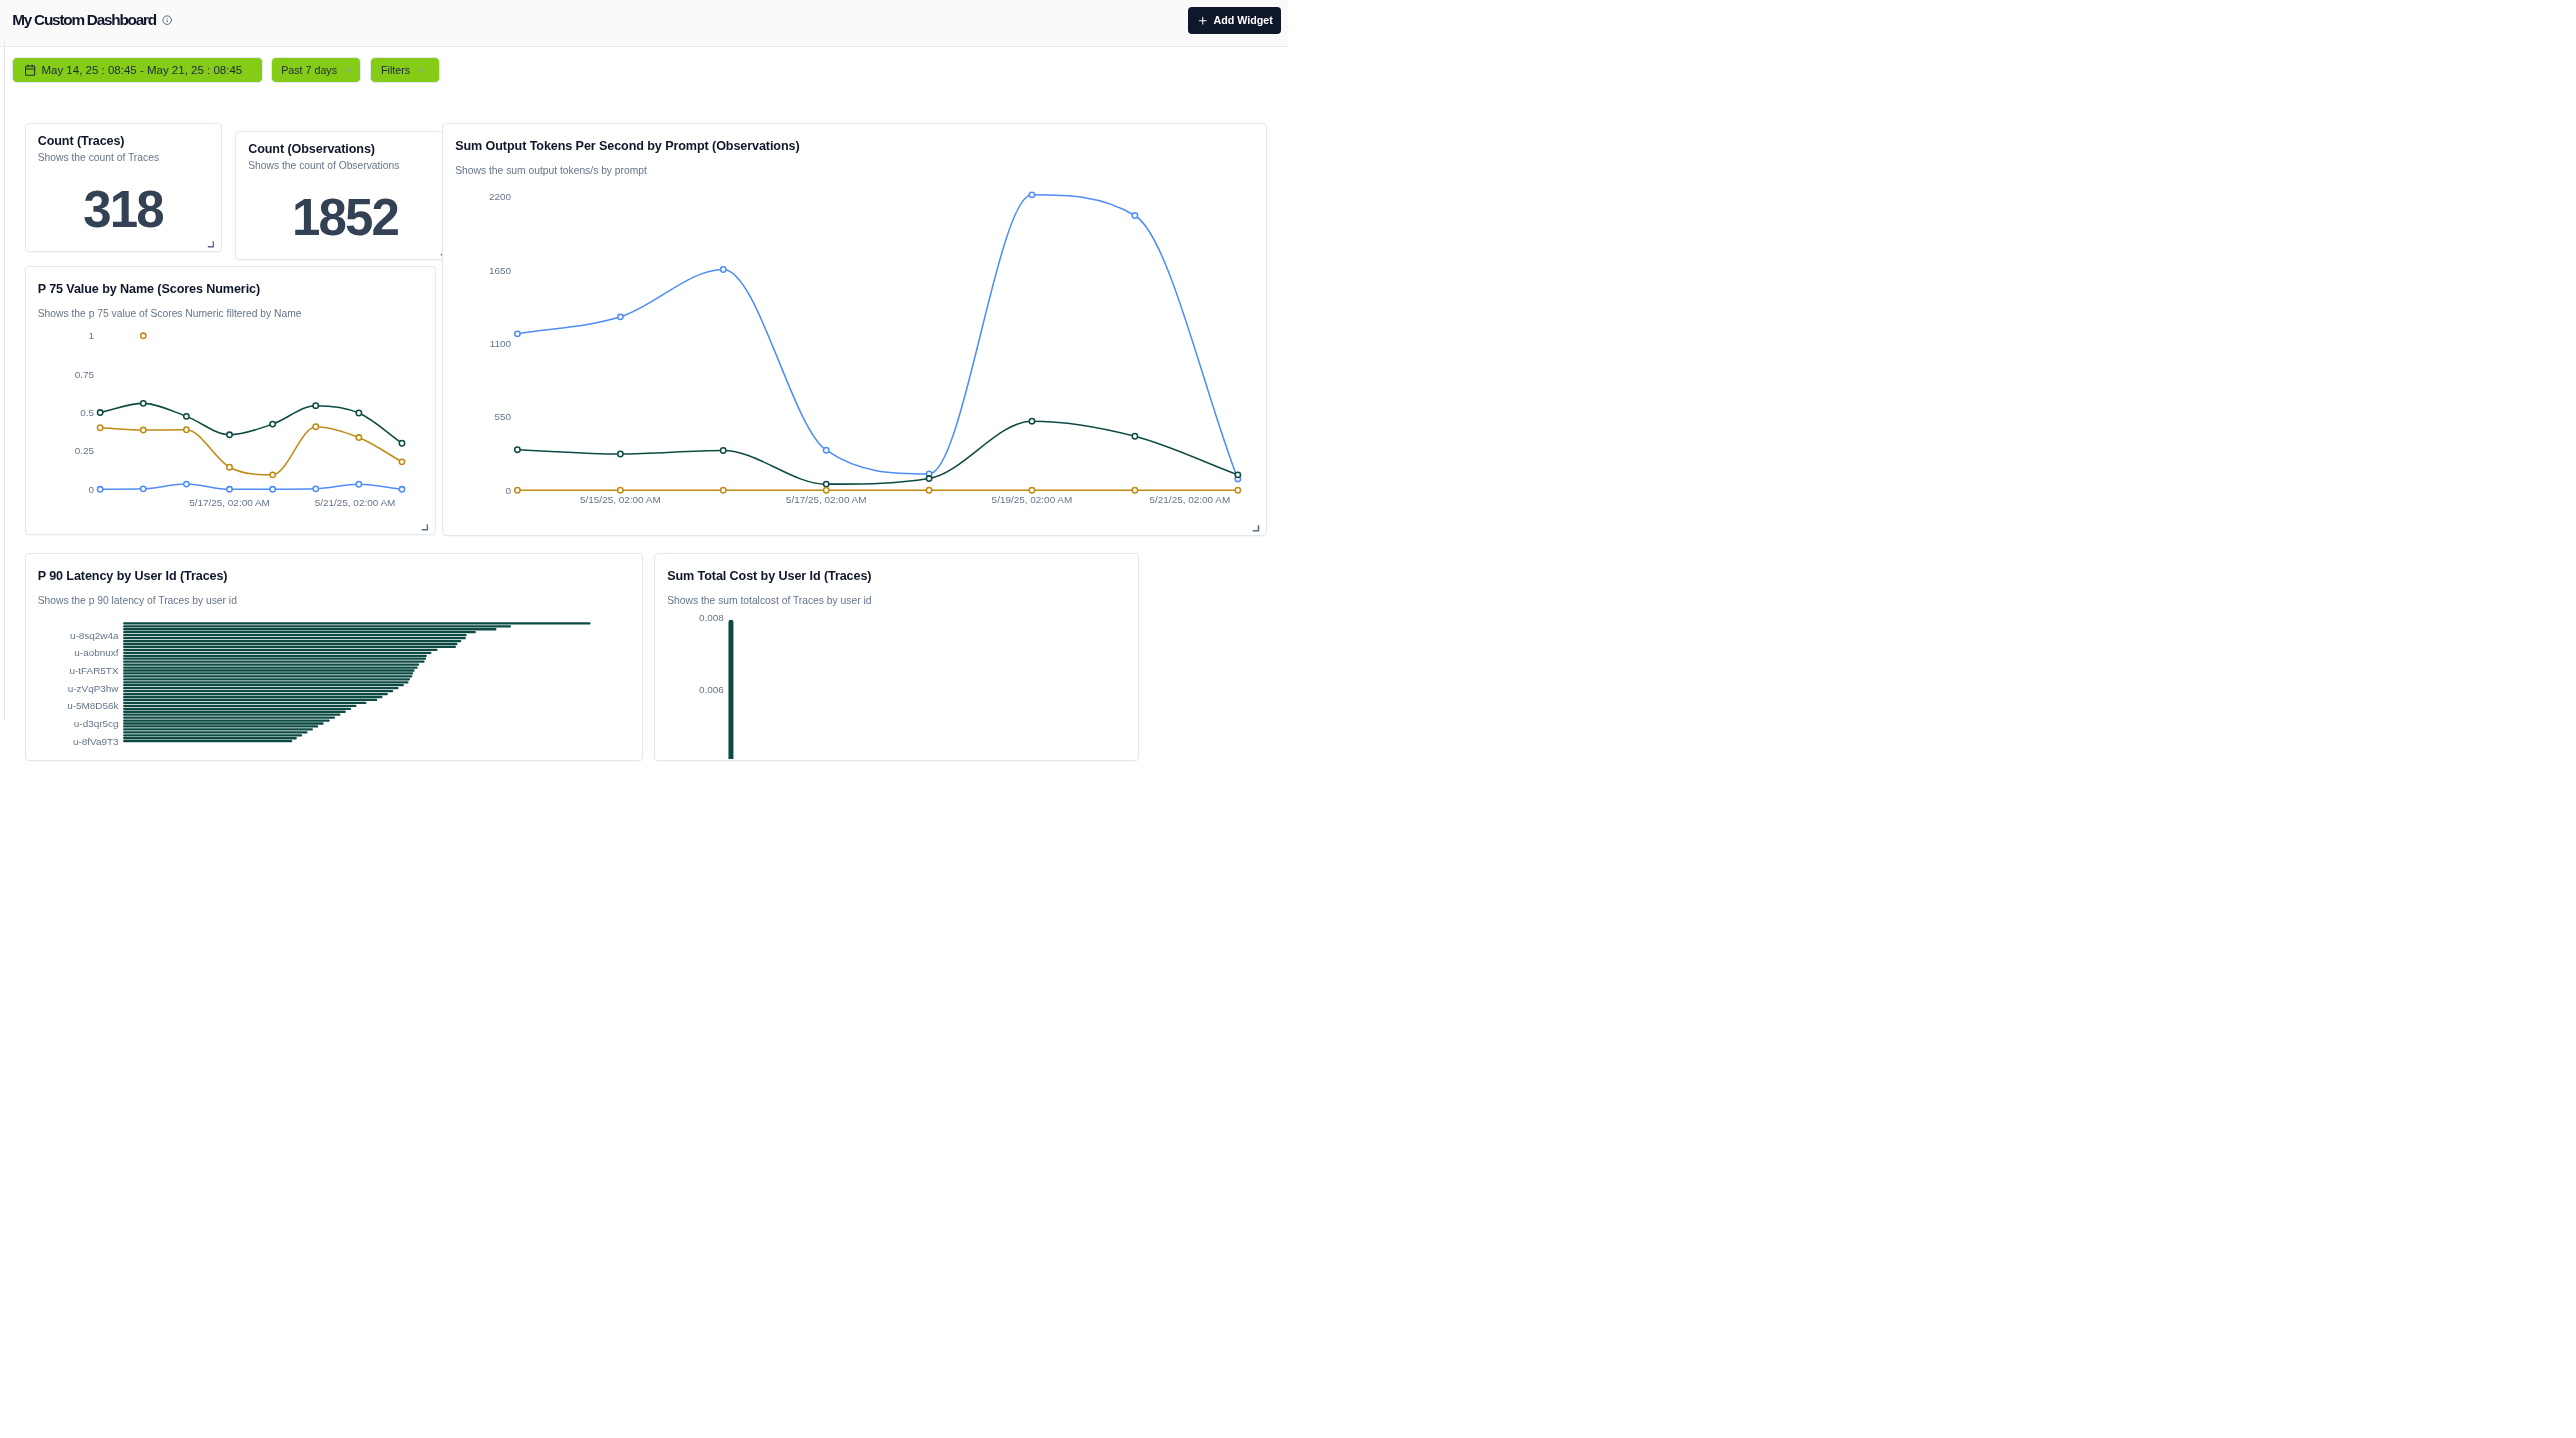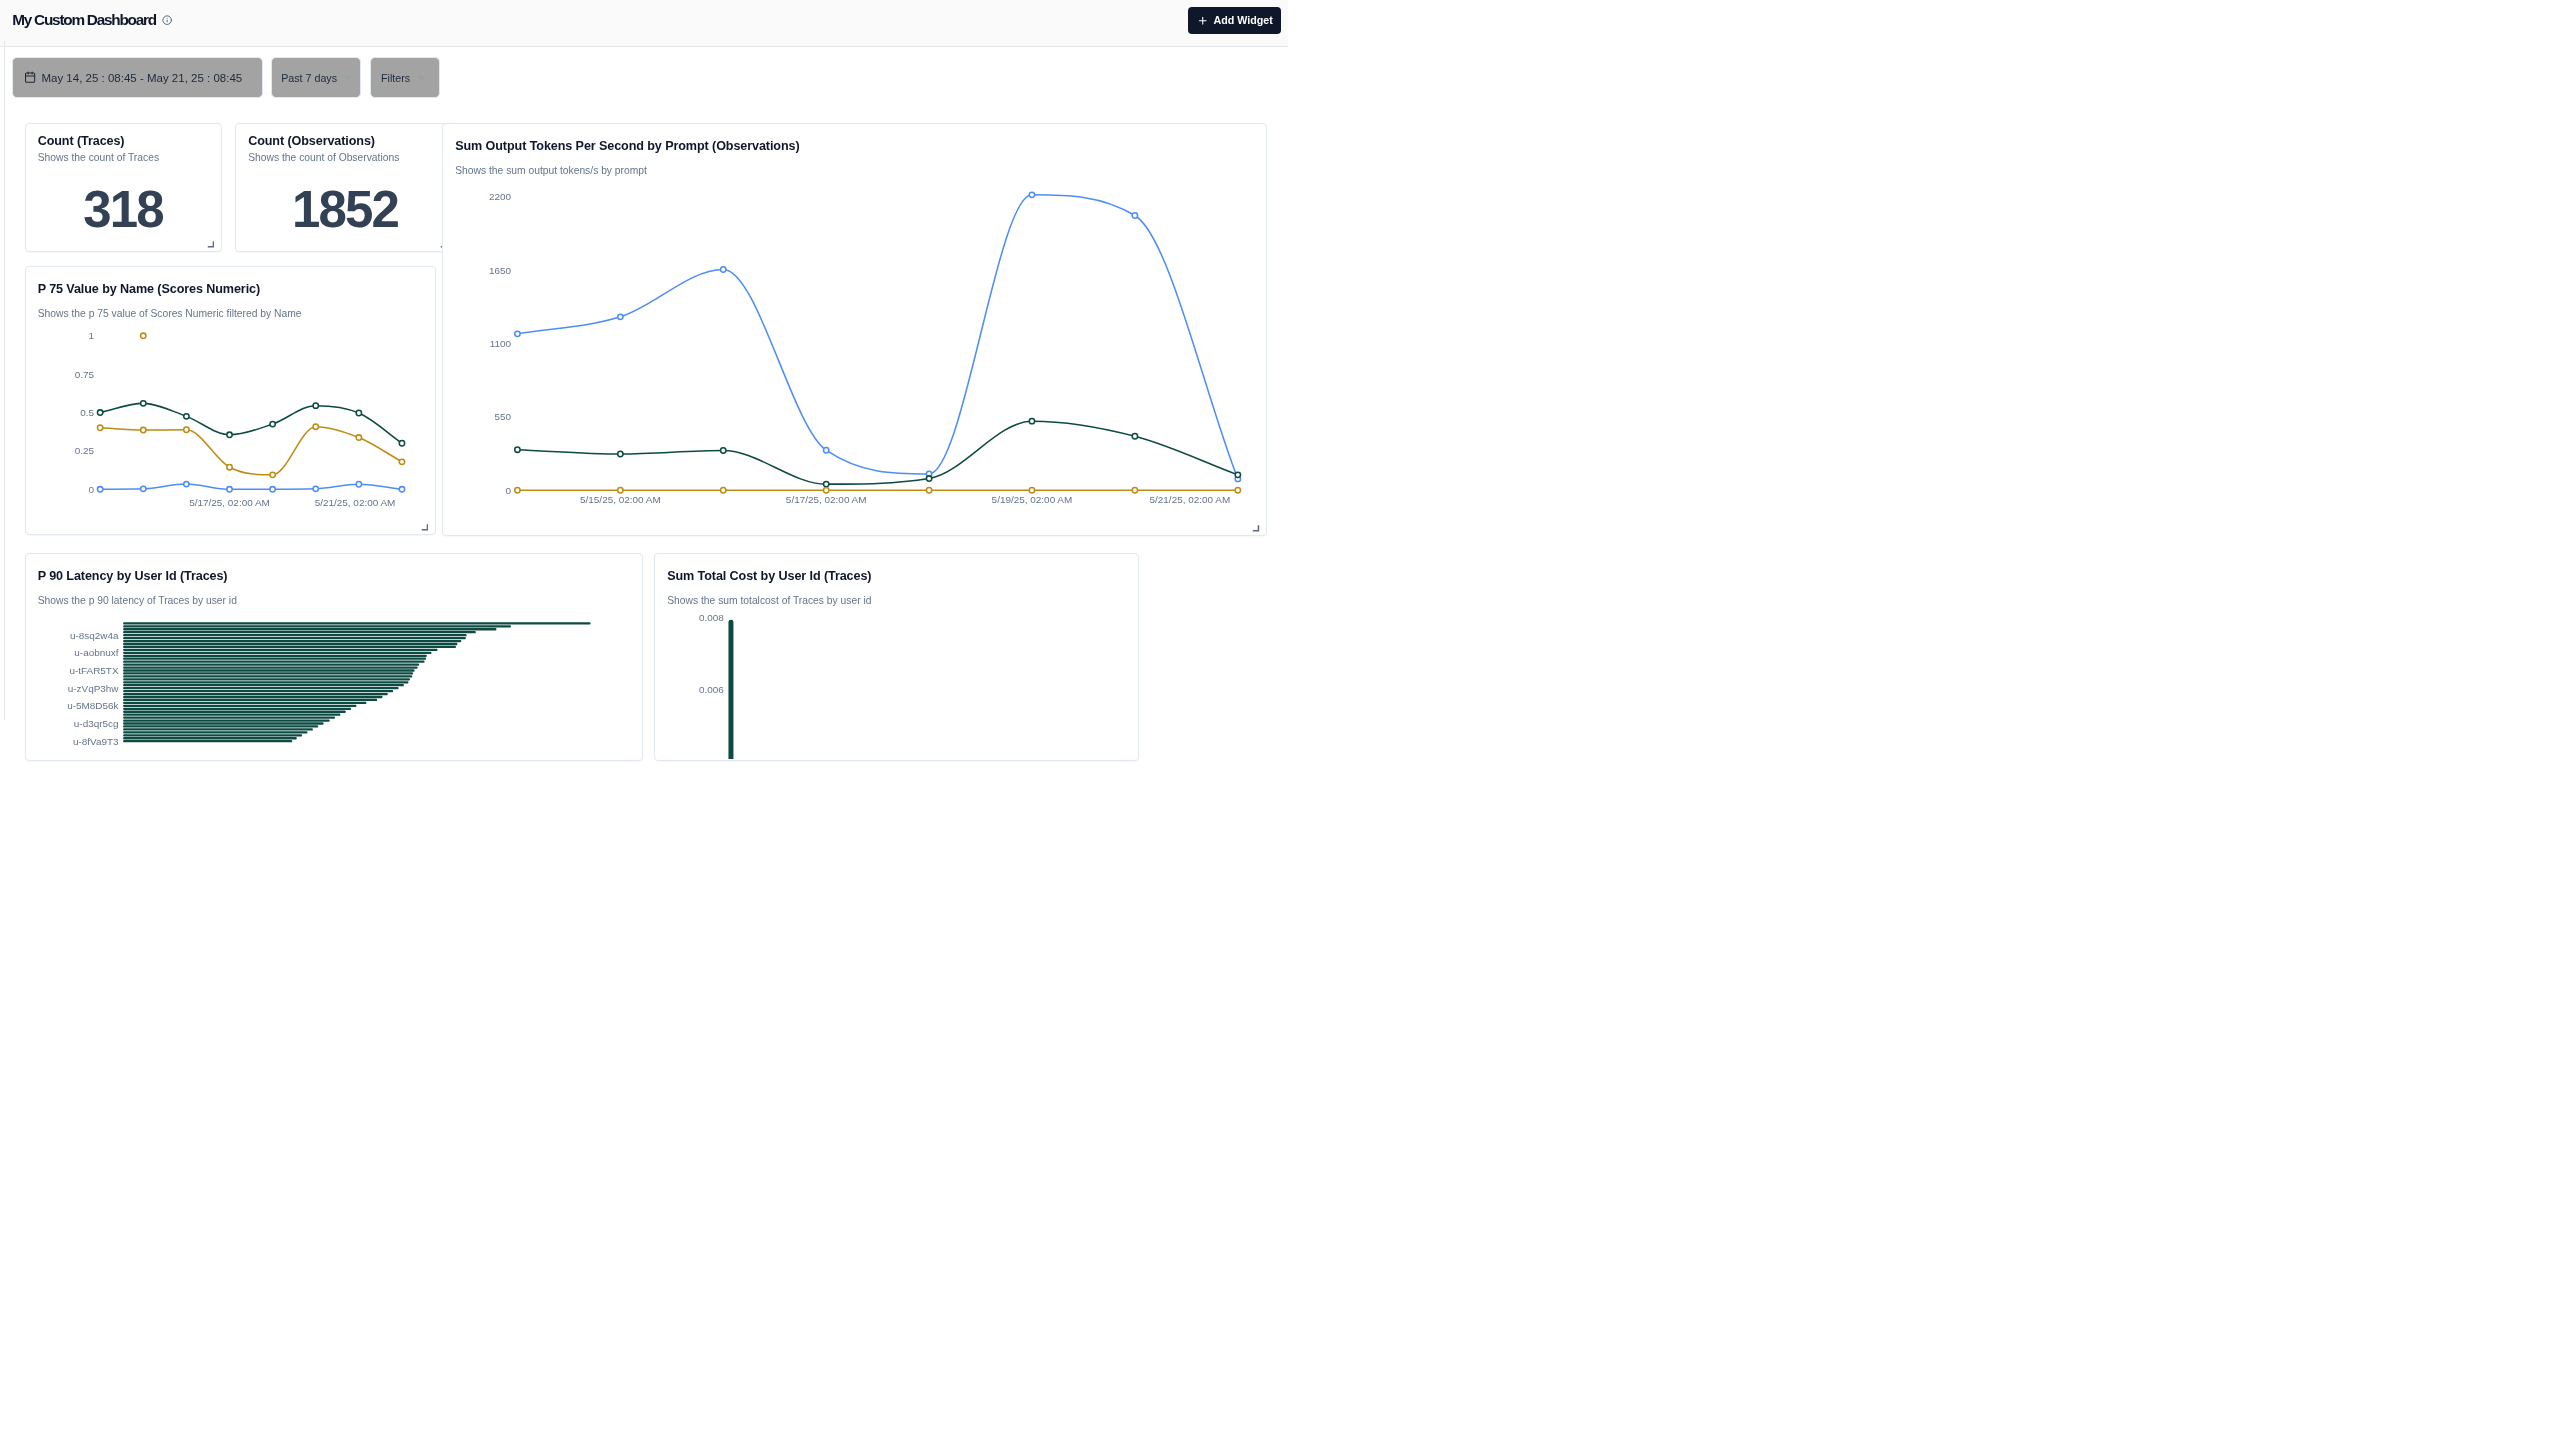--- a/index.html
+++ b/index.html
@@ -6,21 +6,21 @@
     font-family:"Liberation Sans", sans-serif; -webkit-font-smoothing:antialiased; }
   .hdr { position:absolute; left:0; top:0; width:1288px; height:47px; background:#fafafa;
     border-bottom:0.8px solid #e5e7eb; }
   .hdr h1 { position:absolute; left:12.2px; top:10.7px; font-size:15.3px; font-weight:700; color:#0f172a;
     letter-spacing:-1.2px; }
   .info { position:absolute; left:162px; top:15.3px; }
   .addw { position:absolute; right:6.9px; top:6.9px; height:27px; padding:0 8.4px; background:#0f172a;
     color:#fff; font-size:10.7px; font-weight:600; border:none; border-radius:4px;
     display:flex; align-items:center; gap:5.4px; }
   .sideline { position:absolute; left:3.8px; top:41px; width:0.8px; height:679px; background:#e5e7eb; }
-  .btn { position:absolute; height:41px; border:0.8px solid #e2e8f0; border-radius:5px; background:#a3a3a3;
+  .btn { position:absolute; height:26px; border:0.8px solid #e2e8f0; border-radius:5px; background:#84cc16;
     display:flex; align-items:center; font-size:10.7px; color:#1e293b; }
   .card { position:absolute; background:#fff; border:0.8px solid #e2e8f0; border-radius:4.6px; box-shadow:0 0.8px 1.5px rgba(0,0,0,0.04);margin-top:20px; }
   .card h2 { position:absolute; left:12.2px; top:15.3px; font-size:12.6px; font-weight:700; color:#0f172a;
     letter-spacing:-0.1px; white-space:nowrap; }
   .card .sub { position:absolute; left:12.2px; top:41px; font-size:10.3px; color:#64748b; white-space:nowrap; }
   .big-num { position:absolute; left:0; right:0; top:60px; bottom:15.3px; display:flex;
     align-items:center; justify-content:center; font-size:51px; font-weight:700; color:#334155;
     letter-spacing:-1.9px; }
   .rsz { position:absolute; right:6.1px; bottom:3.1px; }
   svg.chart { position:absolute; left:0; top:0; }
@@ -67,21 +67,21 @@
 
 <div class="card" style="left:24.5px; top:103px; width:197px; height:129px;">
   <h2 style="top:10.3px">Count (Traces)</h2>
   <div class="sub" style="top:27.6px">Shows the count of Traces</div>
   <div class="big-num">318</div>
   <svg class="rsz" width="7.7" height="7.7" viewBox="0 0 10 10">
       <path d="M1 8.9 L8.4 8.9 L8.4 1.5" fill="none" stroke="#5b6b84" stroke-width="2"></path>
     </svg>
 </div>
 
-<div class="card" style="left:235px; top:103px; width:220px; height:129px;">
+<div class="card" style="left:235px; top:111px; width:220px; height:129px;">
   <h2 style="top:10.3px">Count (Observations)</h2>
   <div class="sub" style="top:27.6px">Shows the count of Observations</div>
   <div class="big-num">1852</div>
   <svg class="rsz" width="7.7" height="7.7" viewBox="0 0 10 10">
       <path d="M1 8.9 L8.4 8.9 L8.4 1.5" fill="none" stroke="#5b6b84" stroke-width="2"></path>
     </svg>
 </div>
 
 <div class="card" style="left:442px; top:103px; width:825px; height:413px;">
   <h2>Sum Output Tokens Per Second by Prompt (Observations)</h2>

